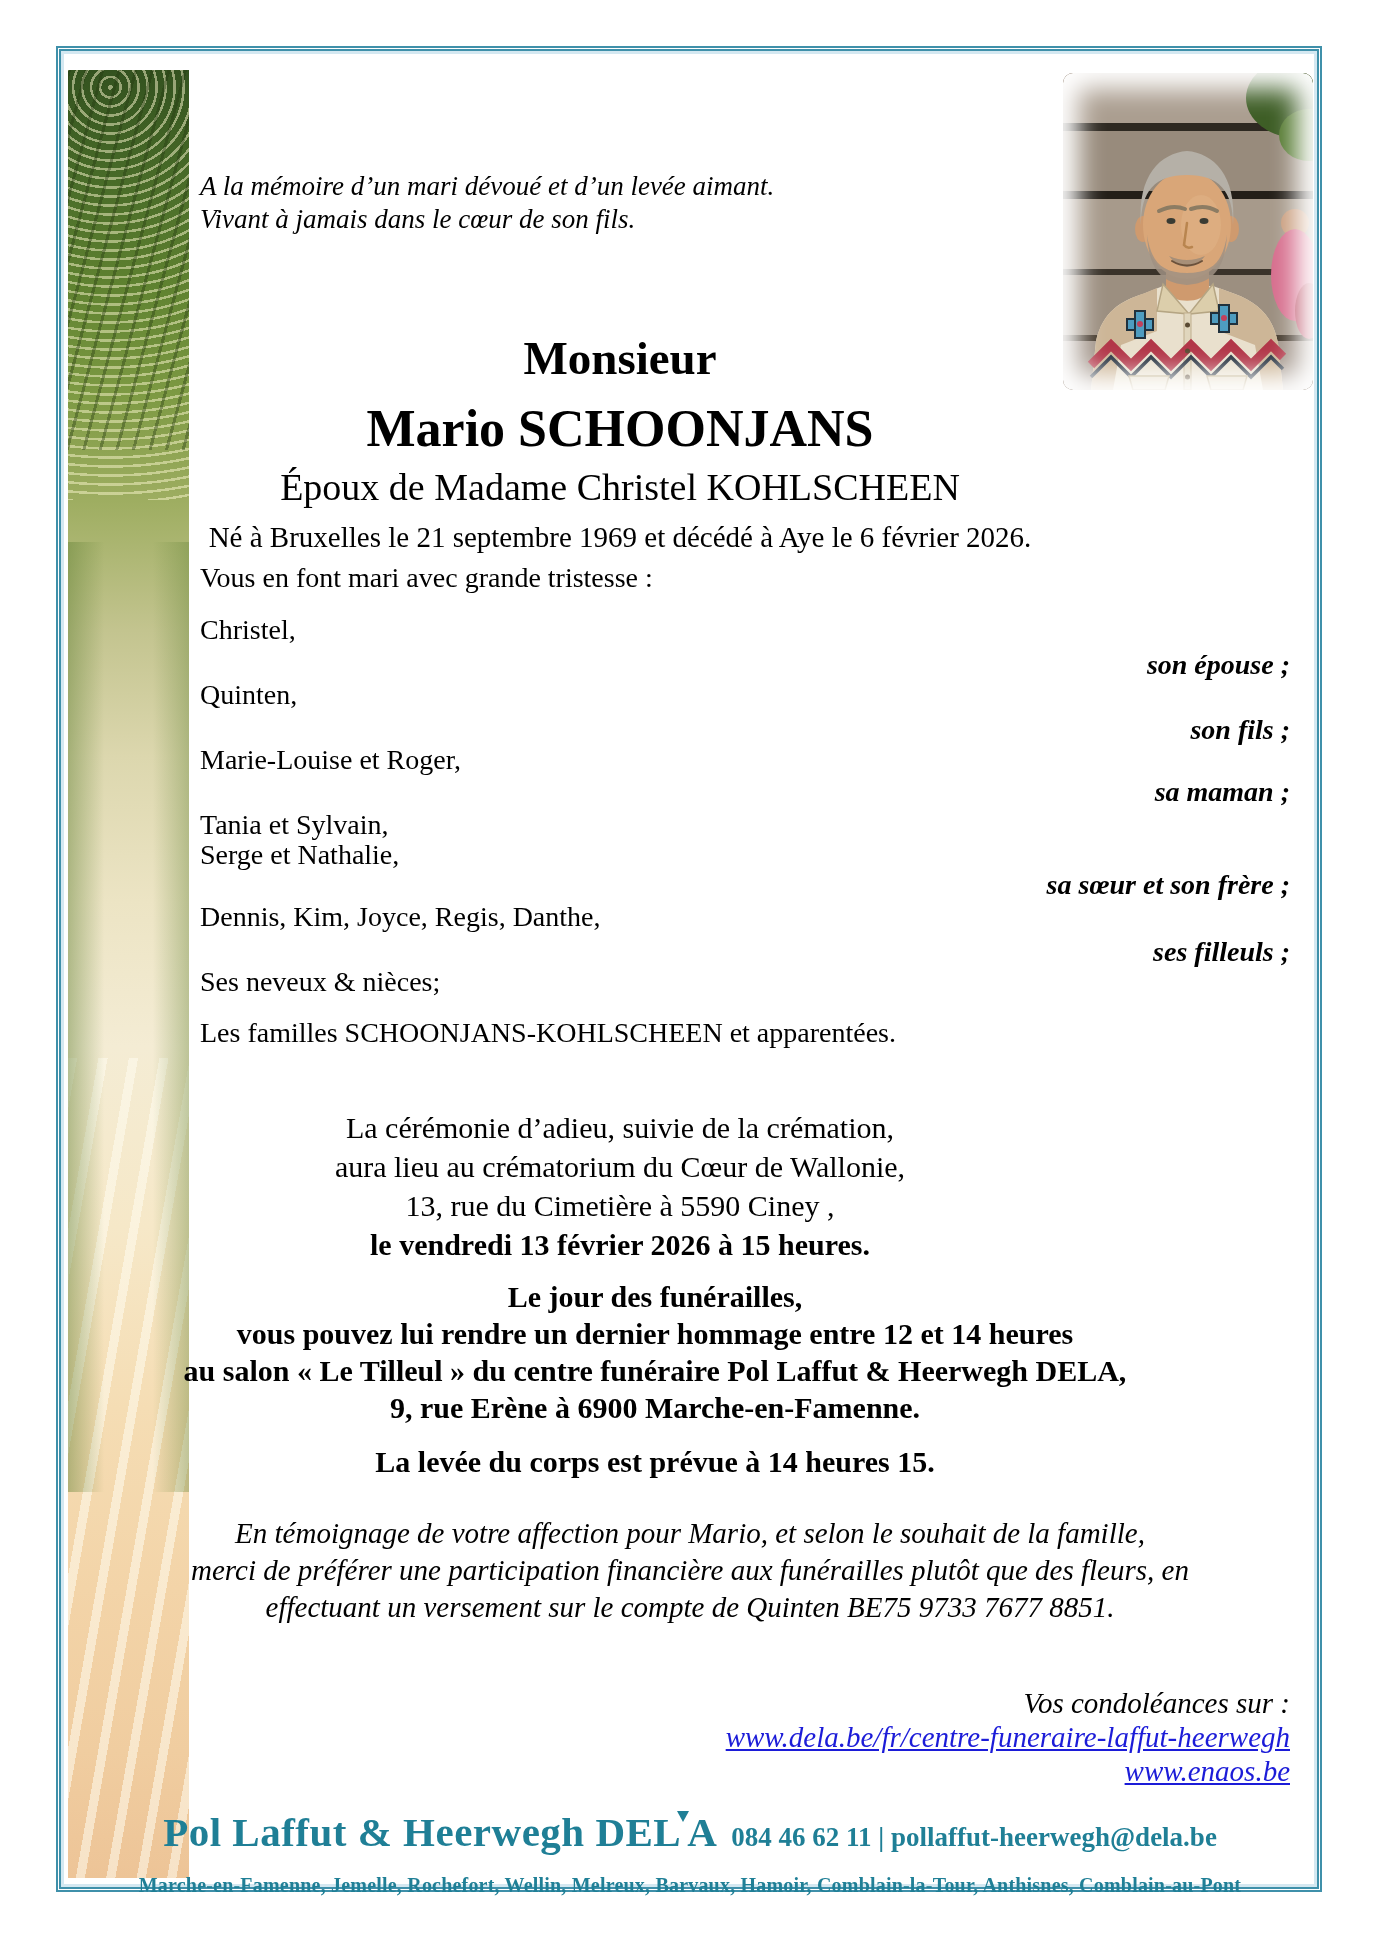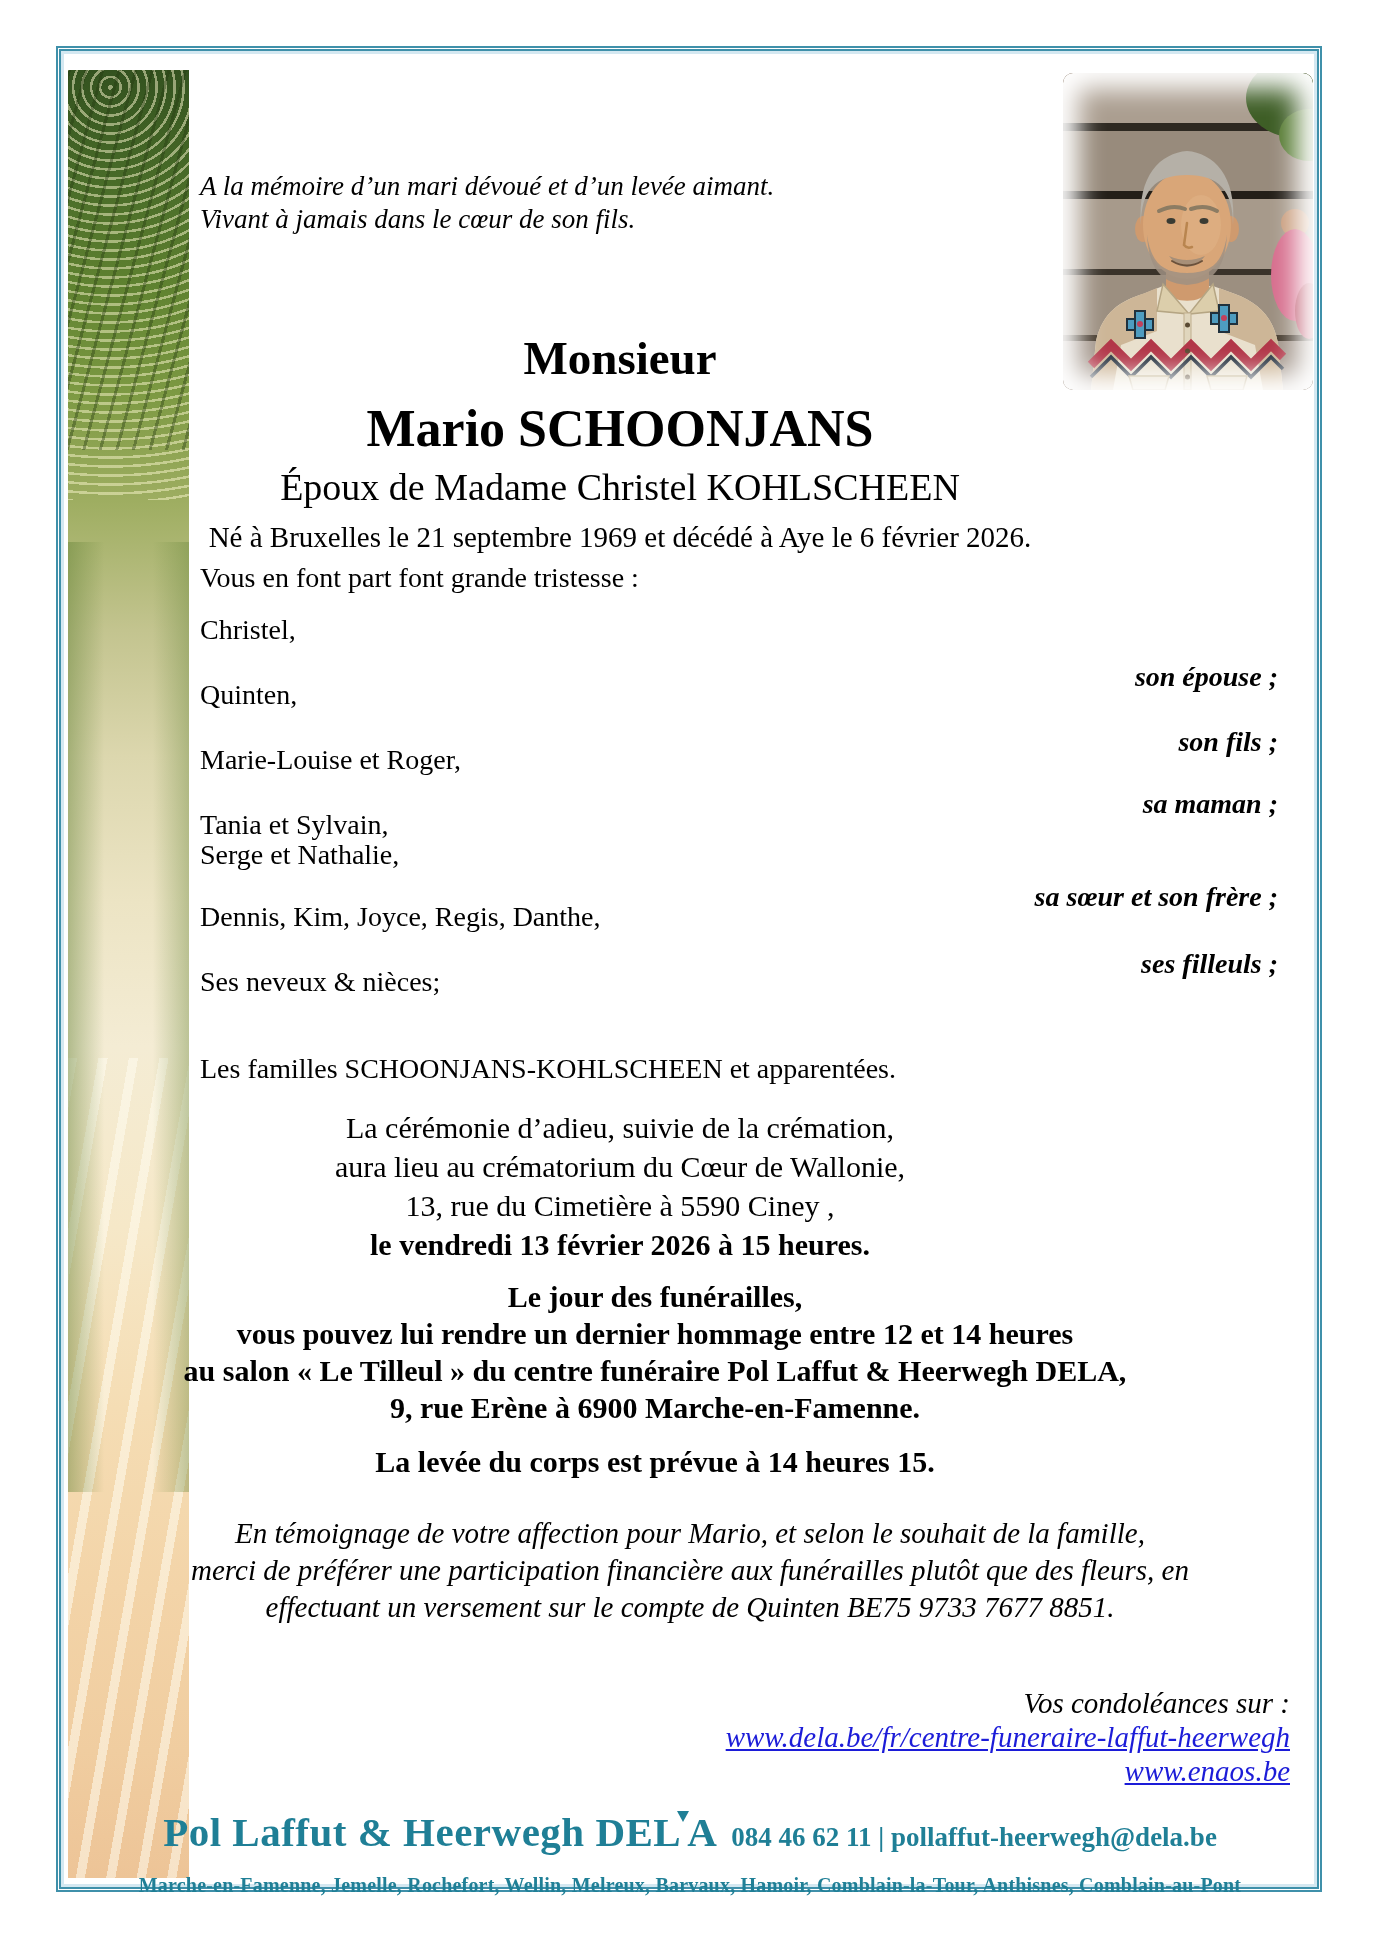--- a/index.html
+++ b/index.html
@@ -31,22 +31,22 @@
   .abs{position:absolute;}
   .memorial{left:200px;top:170px;font-style:italic;font-size:27px;line-height:33px;}
   .titleblock{left:190px;top:318px;width:860px;text-align:center;}
   .t-monsieur{font-weight:bold;font-size:47px;line-height:56px;margin:12px;}
   .t-name{font-weight:bold;font-size:52px;line-height:62px;margin:0;}
   .t-spouse{font-size:38px;line-height:50px;margin:2px 0 0;}
   .t-born{font-size:29px;line-height:34px;margin:8px 0 0;}
   .announce{left:200px;top:562px;font-size:28px;}
   .mourners{left:200px;top:615px;width:1090px;height:390px;}
   .m-name{position:absolute;left:0;margin:0;font-size:28px;line-height:30px;white-space:nowrap;}
-  .m-rel{position:absolute;right:0;margin:12px;font-size:28px;line-height:30px;font-weight:bold;font-style:italic;white-space:nowrap;}
-  .families{left:200px;top:1017px;font-size:28px;margin-top:36px;}
+  .m-rel{position:absolute;right:0;margin:0;font-size:28px;line-height:30px;font-weight:bold;font-style:italic;white-space:nowrap;}
+  .families{left:200px;top:1017px;font-size:28px;}
   .ceremony{left:190px;top:1108px;width:860px;text-align:center;font-size:30px;line-height:39px;}
   .ceremony .bold{font-weight:bold;}
   .homage{left:120px;top:1278px;width:1070px;text-align:center;font-size:30px;line-height:37px;font-weight:bold;}
   .levee{left:120px;top:1445px;width:1070px;text-align:center;font-size:30px;font-weight:bold;}
   .donation{left:115px;top:1515px;width:1150px;text-align:center;font-style:italic;font-size:29px;line-height:37px;}
   .condolences{left:150px;top:1686px;width:1140px;text-align:right;font-style:italic;font-size:29px;line-height:34px;}
   .condolences a{color:#1c1cd8;text-decoration:underline;cursor:pointer;}
   .footer{left:120px;top:1810px;width:1140px;text-align:center;color:#1f7f96;}
   .footer-main{display:flex;justify-content:center;align-items:baseline;gap:14px;}
   .brand{font-size:41px;font-weight:bold;line-height:44px;letter-spacing:.5px;white-space:nowrap;}
@@ -121,21 +121,21 @@
   <p>Vivant à jamais dans le cœur de son fils.</p>
 </div>
 
 <div class="abs titleblock">
   <p class="t-monsieur">Monsieur</p>
   <p class="t-name">Mario SCHOONJANS</p>
   <p class="t-spouse">Époux de Madame Christel KOHLSCHEEN</p>
   <p class="t-born">Né à Bruxelles le 21 septembre 1969 et décédé à Aye le 6 février 2026.</p>
 </div>
 
-<p class="abs announce">Vous en font part font grande tristesse :</p>
+<p class="abs announce">Vous en font mari avec grande tristesse :</p>
 
 <div class="abs mourners">
   <p class="m-name" style="top:0px">Christel,</p>
   <p class="m-rel" style="top:35px">son épouse ;</p>
   <p class="m-name" style="top:65px">Quinten,</p>
   <p class="m-rel" style="top:100px">son fils ;</p>
   <p class="m-name" style="top:130px">Marie-Louise et Roger,</p>
   <p class="m-rel" style="top:162px">sa maman ;</p>
   <p class="m-name" style="top:195px">Tania et Sylvain,</p>
   <p class="m-name" style="top:225px">Serge et Nathalie,</p>

